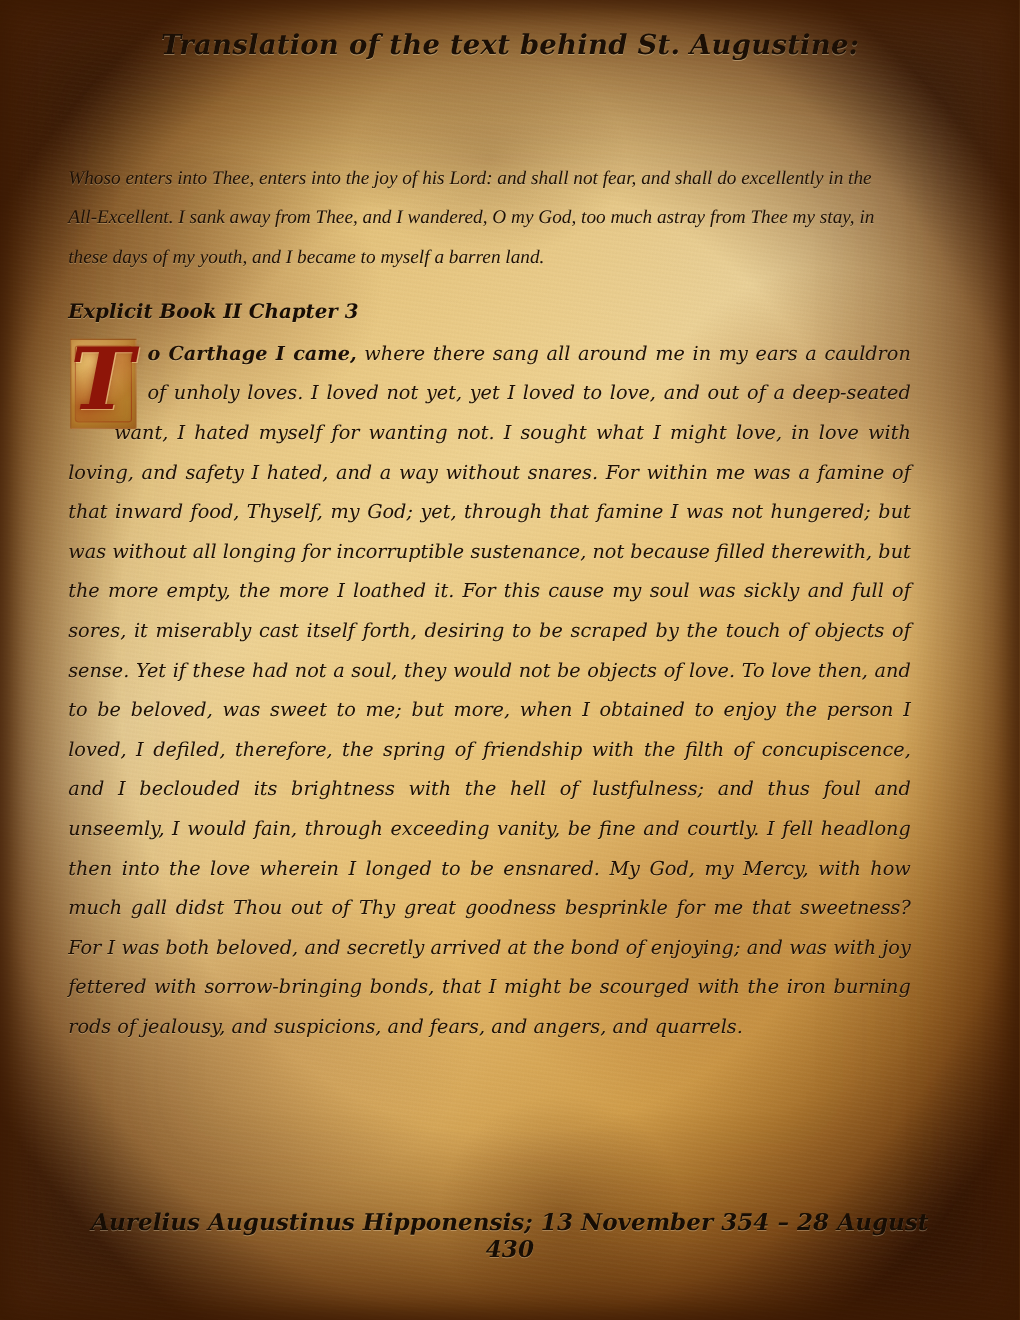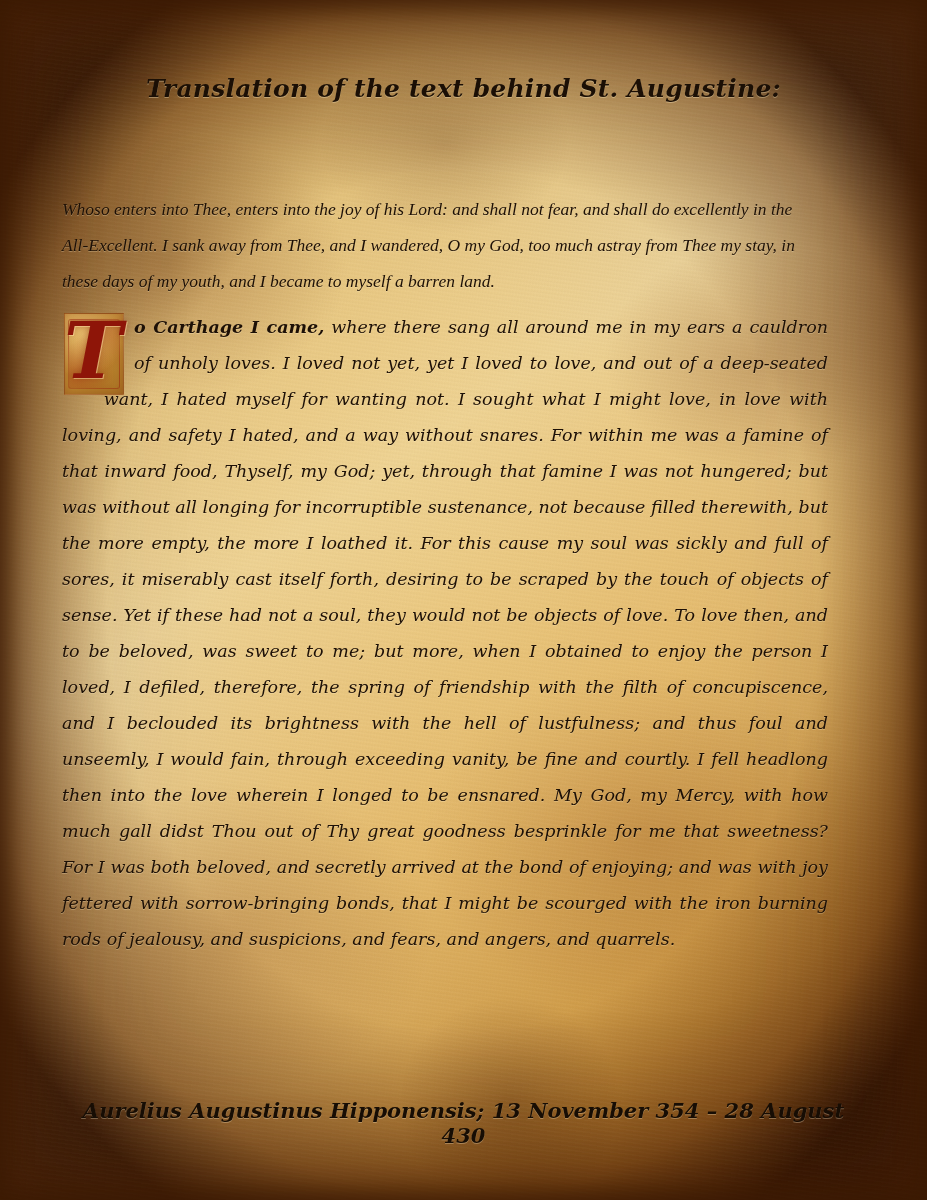--- a/index.html
+++ b/index.html
@@ -67,21 +67,21 @@
   #content {
     position: absolute;
     left: 62px;
     top: 0;
     width: 803px;
     height: 1200px;
   }
 
   .title {
     margin: 0;
-    padding-top: 74px;
+    padding-top: 26px;
     text-align: center;
     font-family: "DejaVu Serif", serif;
     font-style: italic;
     font-weight: bold;
     font-size: 25px;
     letter-spacing: 0.2px;
     color: #1b0f05;
     text-shadow: 0 1px 0 rgba(255,240,200,0.35);
   }
 
@@ -204,20 +204,21 @@
 <div id="page">
   <div id="grain"></div>
   <div id="edges"></div>
 
   <div id="content">
 
     <h1 class="title">Translation of the text behind St. Augustine:</h1>
 
     <p id="intro" class="para">Whoso enters into Thee, enters into the joy of his Lord: and shall not fear, and shall do excellently in the All-Excellent. I sank away from Thee, and I wandered, O my God, too much astray from Thee my stay, in these days of my youth, and I became to myself a barren land.</p>
 
+    <p class="explicit">Explicit Book II Chapter 3</p>
 
     <div id="body-block">
       <div class="dropcap">
         <div class="cap-frame"></div>
         <div class="flourish"></div>
         <div class="cap-letter">T</div>
       </div>
       <div id="body-text">
         <span class="lead">o Carthage I came,</span><span> where there sang all around me in my ears a cauldron of unholy loves. I loved not yet, yet I loved to love, and out of a deep-seated want, I hated myself for wanting not. I sought what I might love, in love with loving, and safety I hated, and a way without snares. For within me was a famine of that inward food, Thyself, my God; yet, through that famine I was not hungered; but was without all longing for incorruptible sustenance, not because filled therewith, but the more empty, the more I loathed it. For this cause my soul was sickly and full of sores, it miserably cast itself forth, desiring to be scraped by the touch of objects of sense. Yet if these had not a soul, they would not be objects of love. To love then, and to be beloved, was sweet to me; but more, when I obtained to enjoy the person I loved, I defiled, therefore, the spring of friendship with the filth of concupiscence, and I beclouded its brightness with the hell of lustfulness; and thus foul and unseemly, I would fain, through exceeding vanity, be fine and courtly. I fell headlong then into the love wherein I longed to be ensnared. My God, my Mercy, with how much gall didst Thou out of Thy great goodness besprinkle for me that sweetness? For I was both beloved, and secretly arrived at the bond of enjoying; and was with joy fettered with sorrow-bringing bonds, that I might be scourged with the iron burning rods of jealousy, and suspicions, and fears, and angers, and quarrels.</span>
       </div>

